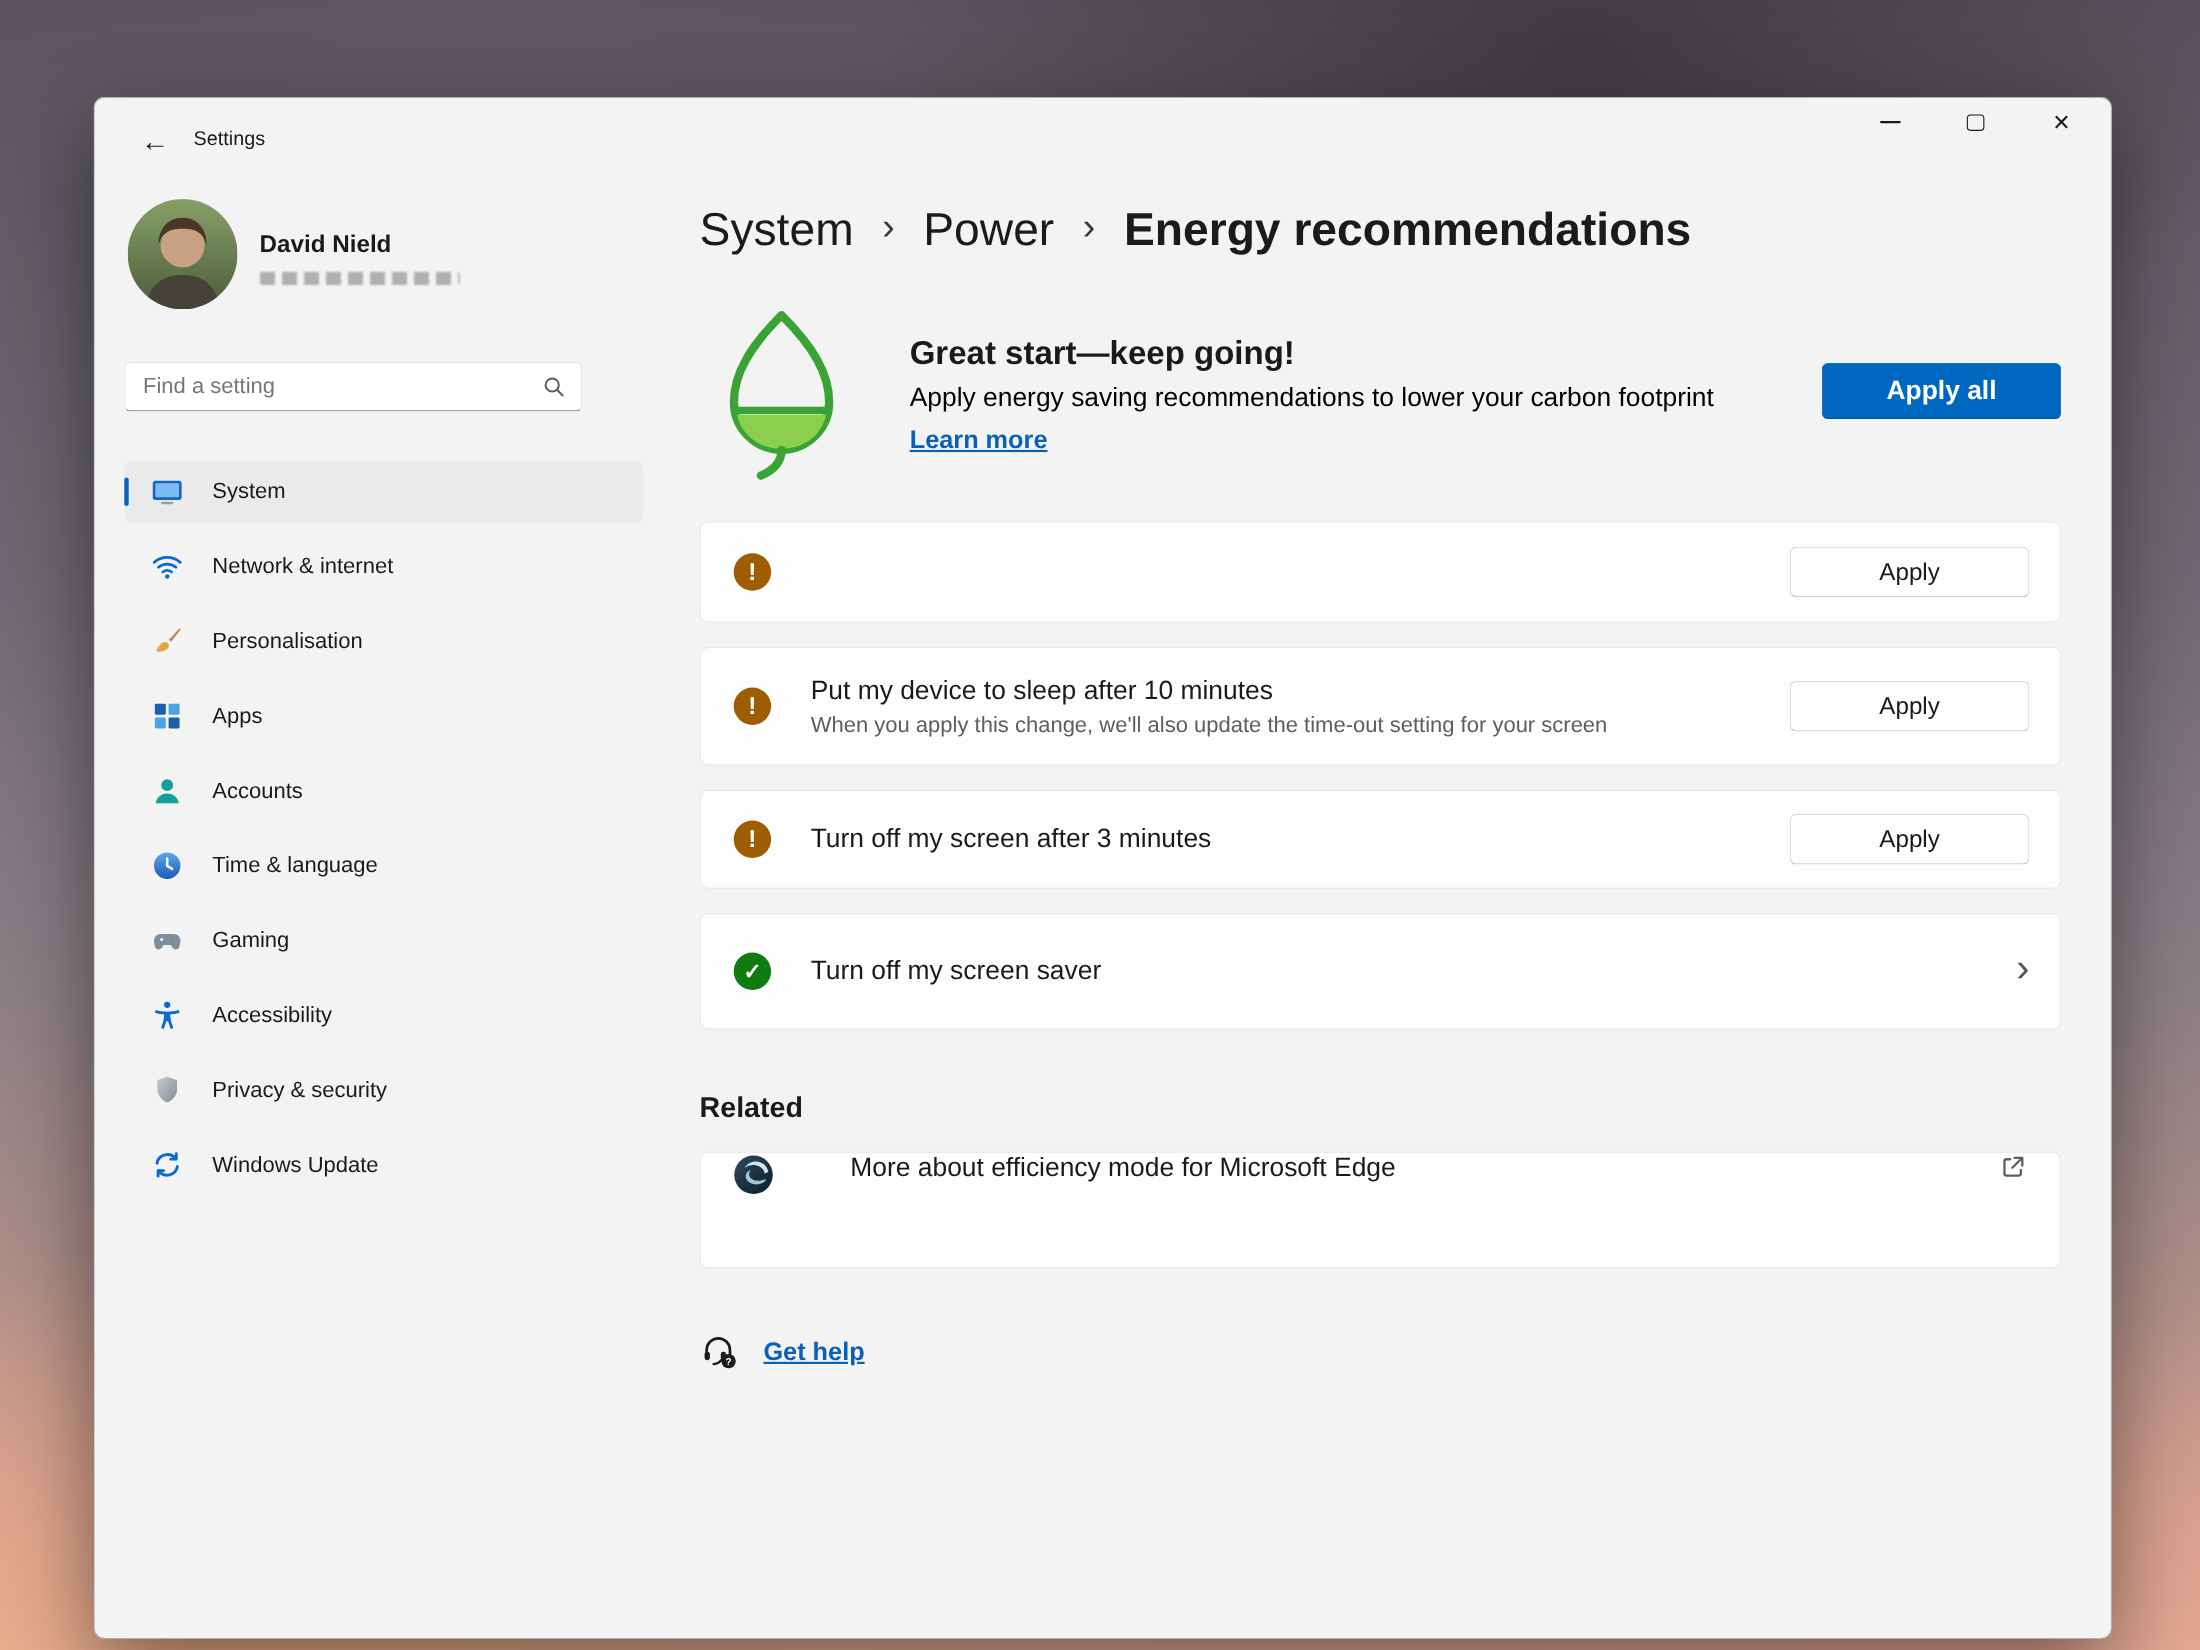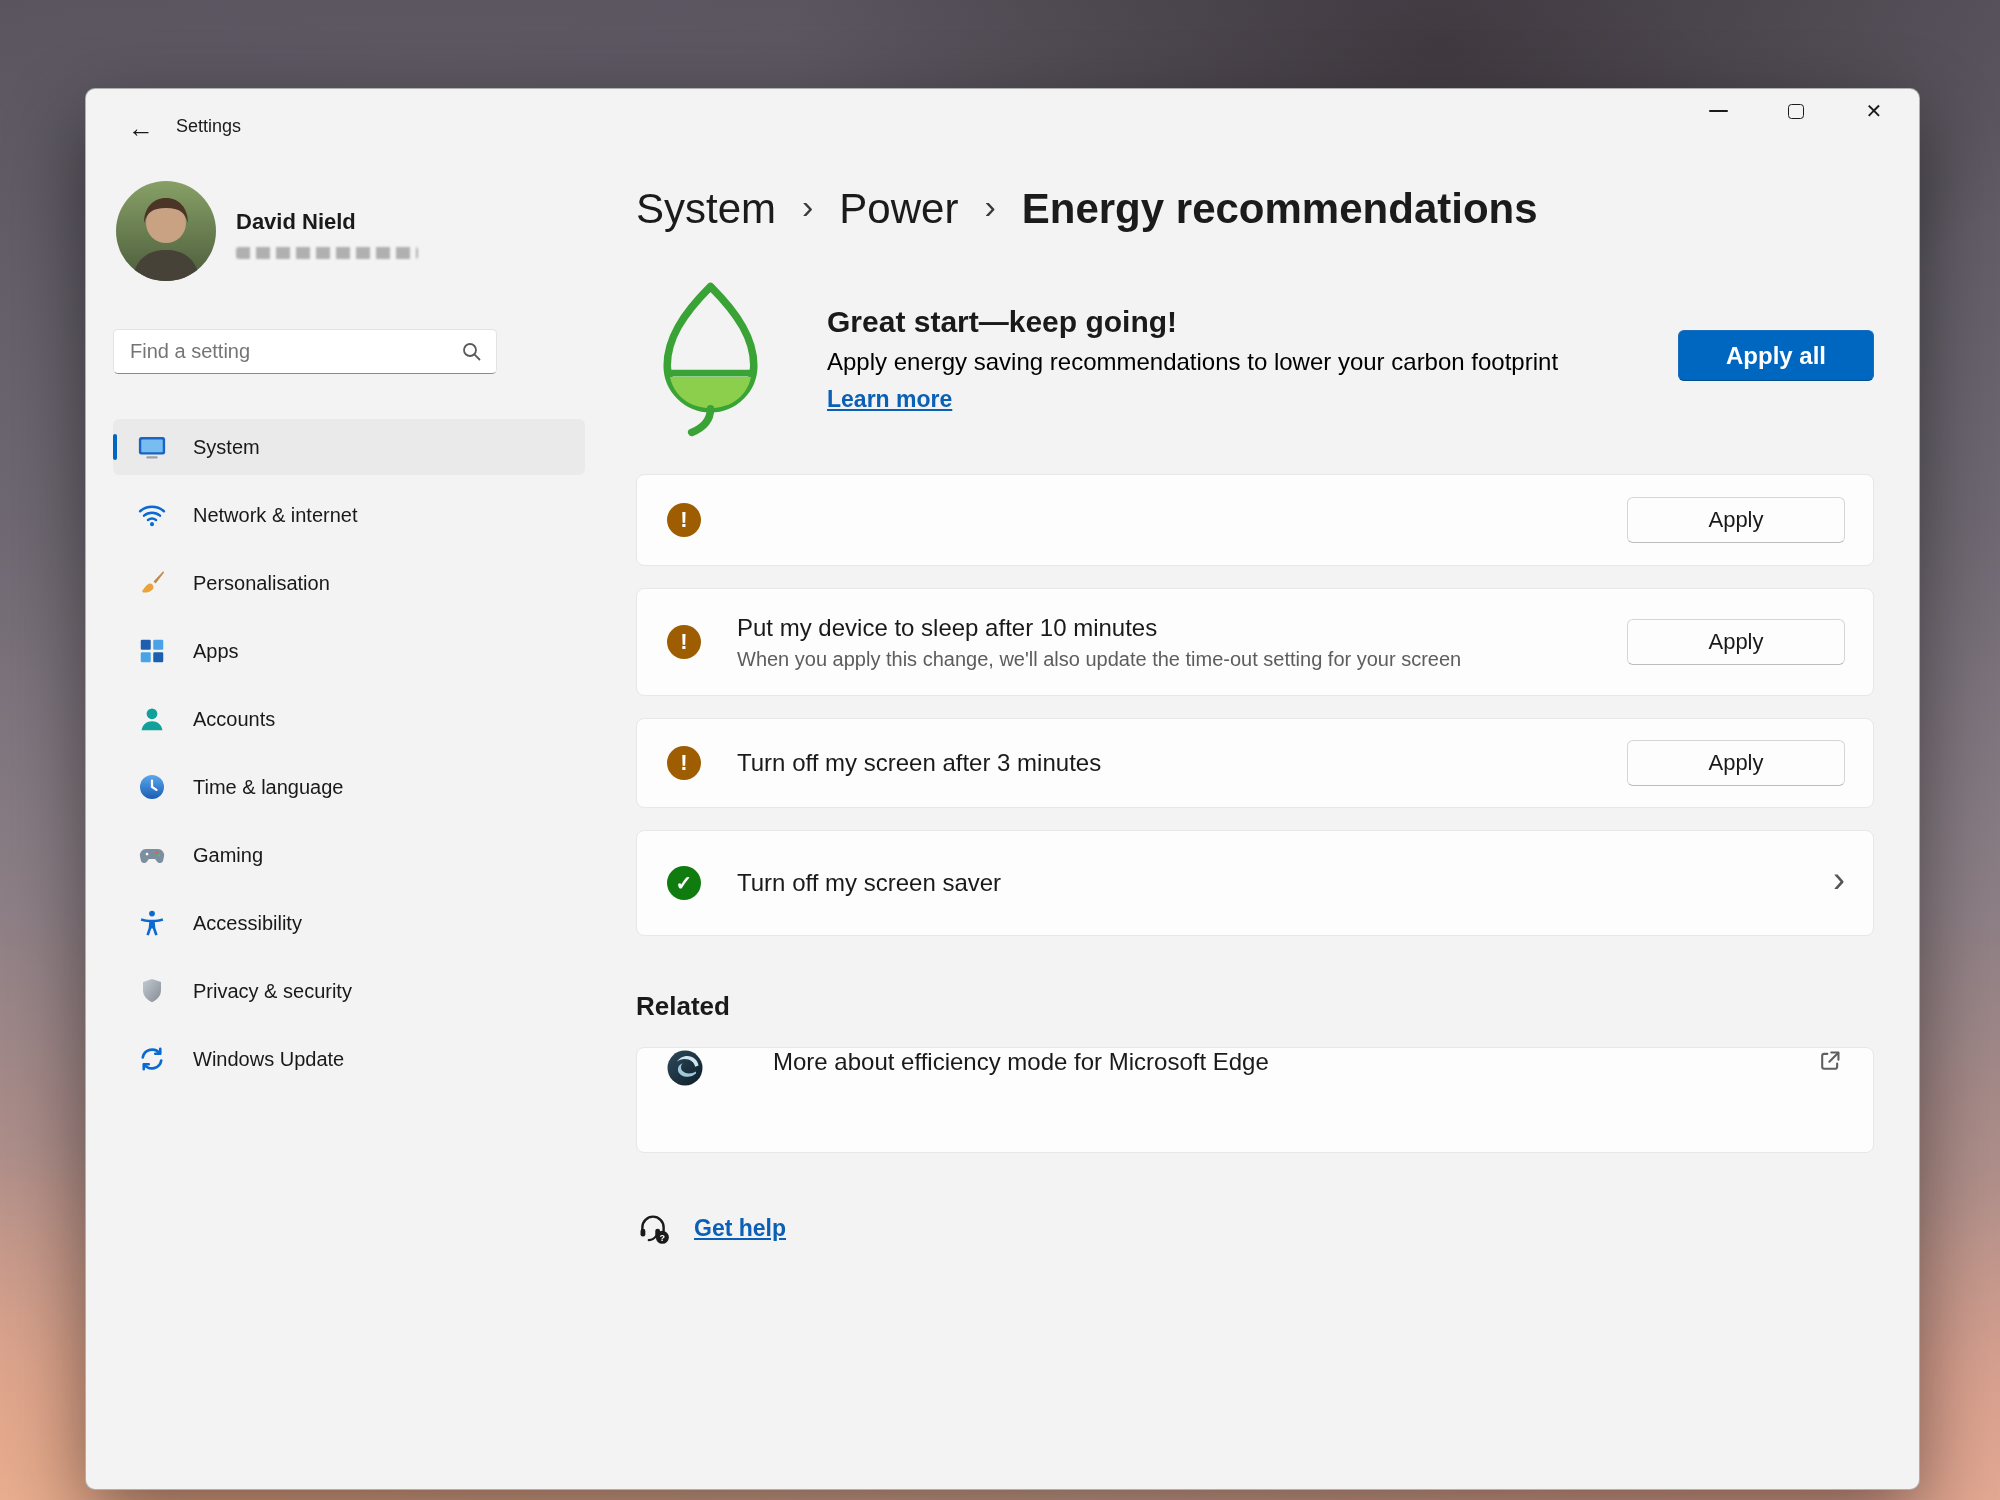--- a/index.html
+++ b/index.html
@@ -50,21 +50,21 @@
     border-radius:50%; overflow:hidden;
   }
   .user-name { position:absolute; left:150px; top:120px; font-size:22px; font-weight:700; color:#1a1a1a; }
   .user-scribble {
     position:absolute; left:150px; top:158px; width:182px; height:12px;
     background:
       repeating-linear-gradient(90deg, #9a9a9a 0 14px, transparent 14px 20px);
     opacity:.75; filter:blur(1.2px); border-radius:3px;
   }
   .searchbox {
-    position:absolute; left:27px; top:240px; width:384px; height:45px;
+    position:absolute; left:27px; top:240px; width:416px; height:45px;
     background:#ffffff; border:1px solid #e3e3e3; border-bottom:1px solid #8a8a8a;
     border-radius:5px; display:flex; align-items:center; padding:0 44px 0 14px;
   }
   .searchbox input {
     border:none; outline:none; background:transparent; width:100%;
     font-size:20px; font-family:"Liberation Sans", sans-serif; color:#1a1a1a;
   }
   .searchbox input::placeholder { color:#757575; }
   .search-icon { position:absolute; right:12px; top:10px; width:24px; height:24px; }
 
@@ -87,21 +87,21 @@
   .crumb.current { font-weight:700; cursor:default; }
   .crumb-sep { font-size:34px; color:#3a3a3a; margin:0 26px; transform:translateY(-3px); }
 
   .hero { position:absolute; left:550px; top:190px; width:1238px; height:160px; display:flex; align-items:center; padding-left:18px; }
   .leaf { width:113px; height:160px; flex:0 0 113px; }
   .hero-text { margin-left:60px; }
   .hero-title { font-size:30px; font-weight:700; color:#1a1a1a; }
   .hero-sub { font-size:24px; color:#000000; margin-top:9px; }
   .hero-link { font-size:23px; color:#0a60b6; text-decoration:underline; margin-top:10px; display:inline-block; cursor:pointer; font-weight:600;}
   .applyall-btn {
-    position:absolute; right:0; top:51px; width:196px; height:51px;
+    position:absolute; right:0; top:51px; width:218px; height:51px;
     background:#0067c0; color:#ffffff; font-size:24px; font-weight:600;
     border:1px solid #1a6ec0; border-bottom-color:#00508f; border-radius:6px; cursor:pointer;
     font-family:"Liberation Sans", sans-serif;
   }
 
   .cards { position:absolute; left:550px; top:385px; width:1238px; }
   .card {
     background:#fdfdfd; border:1px solid #e7e7e7; border-radius:8px;
     display:flex; align-items:center; padding:0 28px 0 30px; margin-bottom:22px;
   }

